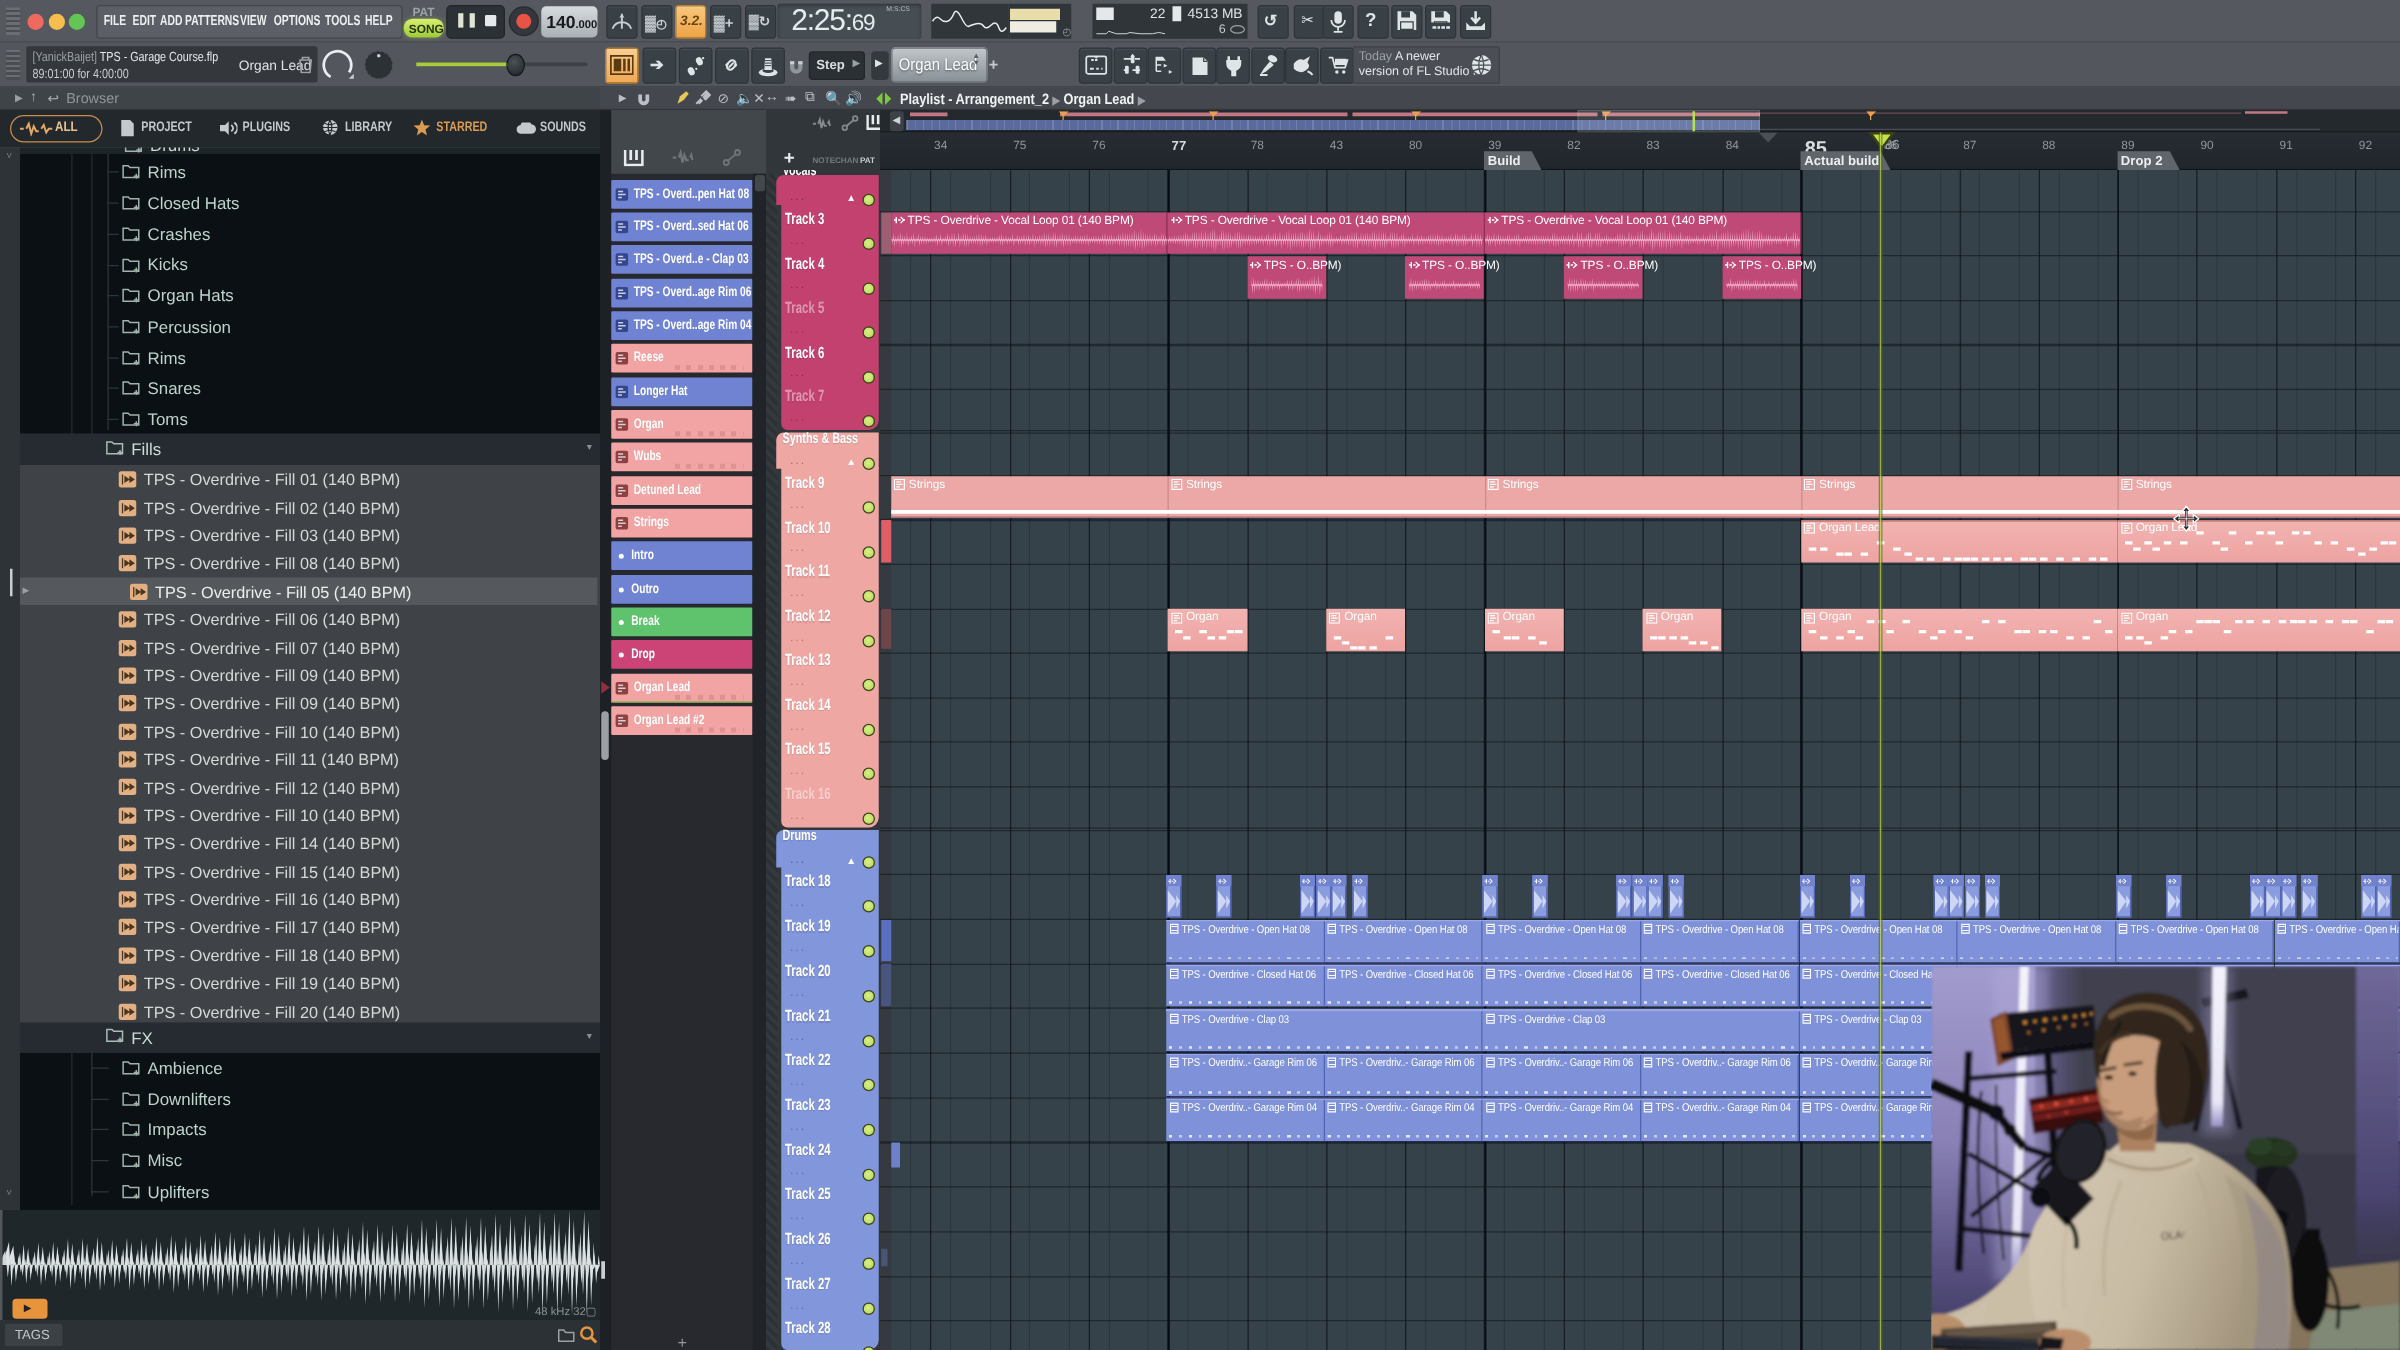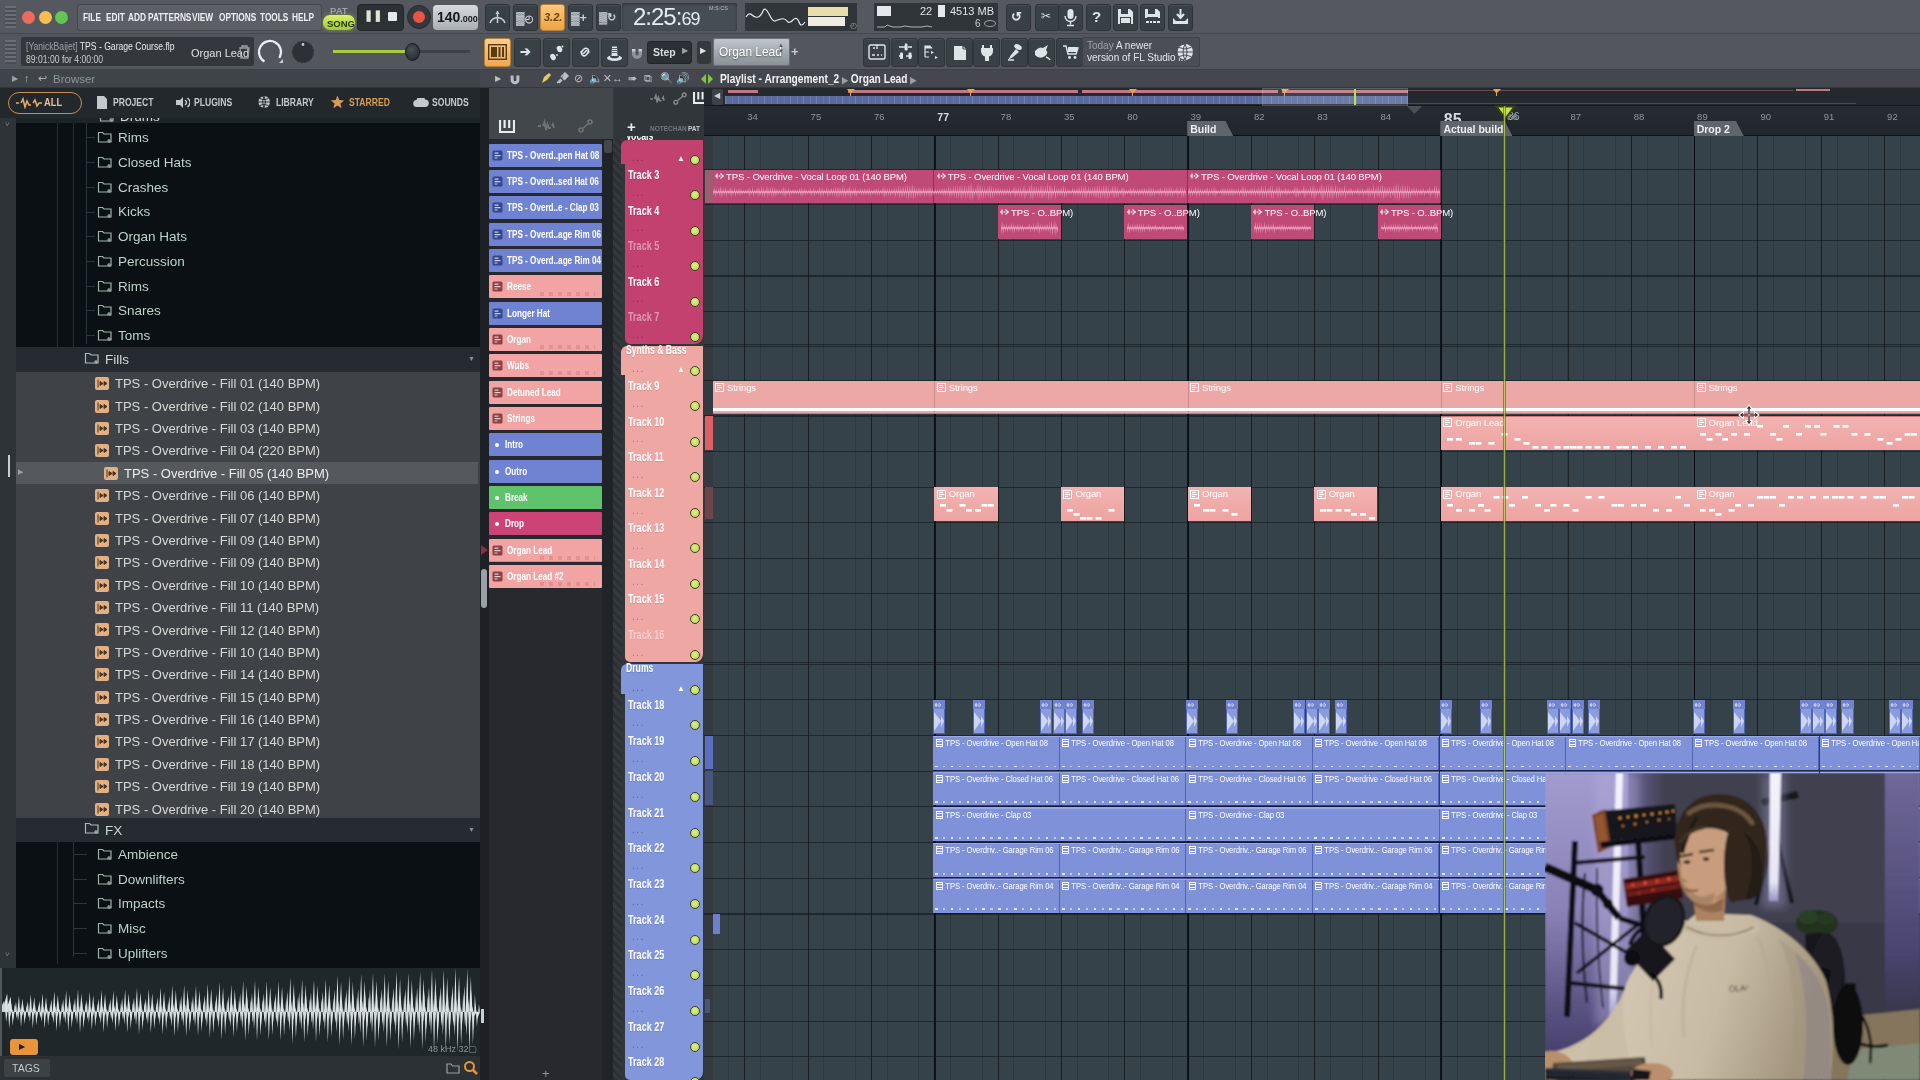--- a/index.html
+++ b/index.html
@@ -410,21 +410,21 @@
 <div class="lbl" style="left:115px;top:398.7px;font-size:13px;color:#d5d8d5">TPS - Overdrive - Fill 02 (140 BPM)</div>
 <div class="a" style="left:95px;top:422.06px;width:14px;height:13px;background:#e2b083;border-radius:2px"></div>
 <svg class="a" style="left:95px;top:422.06px" width="14" height="13" viewBox="0 0 14 13">
     <path d="M3 2.5 v8 M5 4.5 l3 2 -3 2 z M9 4.5 l3 2 -3 2 z" fill="#4a3520" stroke="#4a3520" stroke-width="1"></path>
   </svg>
 <div class="lbl" style="left:115px;top:421.1px;font-size:13px;color:#d5d8d5">TPS - Overdrive - Fill 03 (140 BPM)</div>
 <div class="a" style="left:95px;top:444.44px;width:14px;height:13px;background:#e2b083;border-radius:2px"></div>
 <svg class="a" style="left:95px;top:444.44px" width="14" height="13" viewBox="0 0 14 13">
     <path d="M3 2.5 v8 M5 4.5 l3 2 -3 2 z M9 4.5 l3 2 -3 2 z" fill="#4a3520" stroke="#4a3520" stroke-width="1"></path>
   </svg>
-<div class="lbl" style="left:115px;top:443.4px;font-size:13px;color:#d5d8d5">TPS - Overdrive - Fill 04 (220 BPM)</div>
+<div class="lbl" style="left:115px;top:443.4px;font-size:13px;color:#d5d8d5">TPS - Overdrive - Fill 08 (140 BPM)</div>
 <div class="a" style="left:16px;top:461.8px;width:462px;height:22px;background:#55595d"></div>
 <div class="lbl" style="left:18px;top:467.8px;font-size:7px;color:#9aa0a4">▶</div>
 <div class="a" style="left:104px;top:466.82px;width:14px;height:13px;background:#e2b083;border-radius:2px"></div>
 <svg class="a" style="left:104px;top:466.82px" width="14" height="13" viewBox="0 0 14 13">
     <path d="M3 2.5 v8 M5 4.5 l3 2 -3 2 z M9 4.5 l3 2 -3 2 z" fill="#4a3520" stroke="#4a3520" stroke-width="1"></path>
   </svg>
 <div class="lbl" style="left:124px;top:465.8px;font-size:13px;color:#eceeec">TPS - Overdrive - Fill 05 (140 BPM)</div>
 <div class="a" style="left:95px;top:489.2px;width:14px;height:13px;background:#e2b083;border-radius:2px"></div>
 <svg class="a" style="left:95px;top:489.2px" width="14" height="13" viewBox="0 0 14 13">
     <path d="M3 2.5 v8 M5 4.5 l3 2 -3 2 z M9 4.5 l3 2 -3 2 z" fill="#4a3520" stroke="#4a3520" stroke-width="1"></path>
@@ -774,21 +774,21 @@
     <path d="M0 0 h8 l-4 4 v3 h-1 v-3 z" fill="#e8a24e"></path>
   </svg>
 <div class="a" style="left:1262px;top:88px;width:146px;height:18px;background:rgba(235,238,245,0.13);border:1px solid rgba(255,255,255,0.15)"></div>
 <div class="a" style="left:1354px;top:89px;width:1.6px;height:16px;background:#b6e04e"></div>
 <div class="a" style="left:703.5px;top:106px;width:1216.5px;height:30px;background:linear-gradient(180deg,#262c31,#20262b);border-bottom:1px solid #101418"></div>
 <div class="lbl" style="left:747.3px;top:111px;font-size:9.5px;font-weight:400;color:#8f969c">34</div>
 <div class="lbl" style="left:810.6px;top:111px;font-size:9.5px;font-weight:400;color:#8f969c">75</div>
 <div class="lbl" style="left:873.9px;top:111px;font-size:9.5px;font-weight:400;color:#8f969c">76</div>
 <div class="lbl" style="left:937.3px;top:111px;font-size:10.5px;font-weight:700;color:#d6dbde">77</div>
 <div class="lbl" style="left:1000.6px;top:111px;font-size:9.5px;font-weight:400;color:#8f969c">78</div>
-<div class="lbl" style="left:1063.9px;top:111px;font-size:9.5px;font-weight:400;color:#8f969c">35</div>
+<div class="lbl" style="left:1063.9px;top:111px;font-size:9.5px;font-weight:400;color:#8f969c">43</div>
 <div class="lbl" style="left:1127.2px;top:111px;font-size:9.5px;font-weight:400;color:#8f969c">80</div>
 <div class="lbl" style="left:1190.5px;top:111px;font-size:9.5px;font-weight:400;color:#8f969c">39</div>
 <div class="lbl" style="left:1253.9px;top:111px;font-size:9.5px;font-weight:400;color:#8f969c">82</div>
 <div class="lbl" style="left:1317.2px;top:111px;font-size:9.5px;font-weight:400;color:#8f969c">83</div>
 <div class="lbl" style="left:1380.5px;top:111px;font-size:9.5px;font-weight:400;color:#8f969c">84</div>
 <div class="lbl" style="left:1443.8px;top:111px;font-size:16px;font-weight:700;color:#d6dbde">85</div>
 <div class="lbl" style="left:1507.1px;top:111px;font-size:9.5px;font-weight:400;color:#8f969c">86</div>
 <div class="lbl" style="left:1570.5px;top:111px;font-size:9.5px;font-weight:400;color:#8f969c">87</div>
 <div class="lbl" style="left:1633.8px;top:111px;font-size:9.5px;font-weight:400;color:#8f969c">88</div>
 <div class="lbl" style="left:1697.1px;top:111px;font-size:9.5px;font-weight:400;color:#8f969c">89</div>

